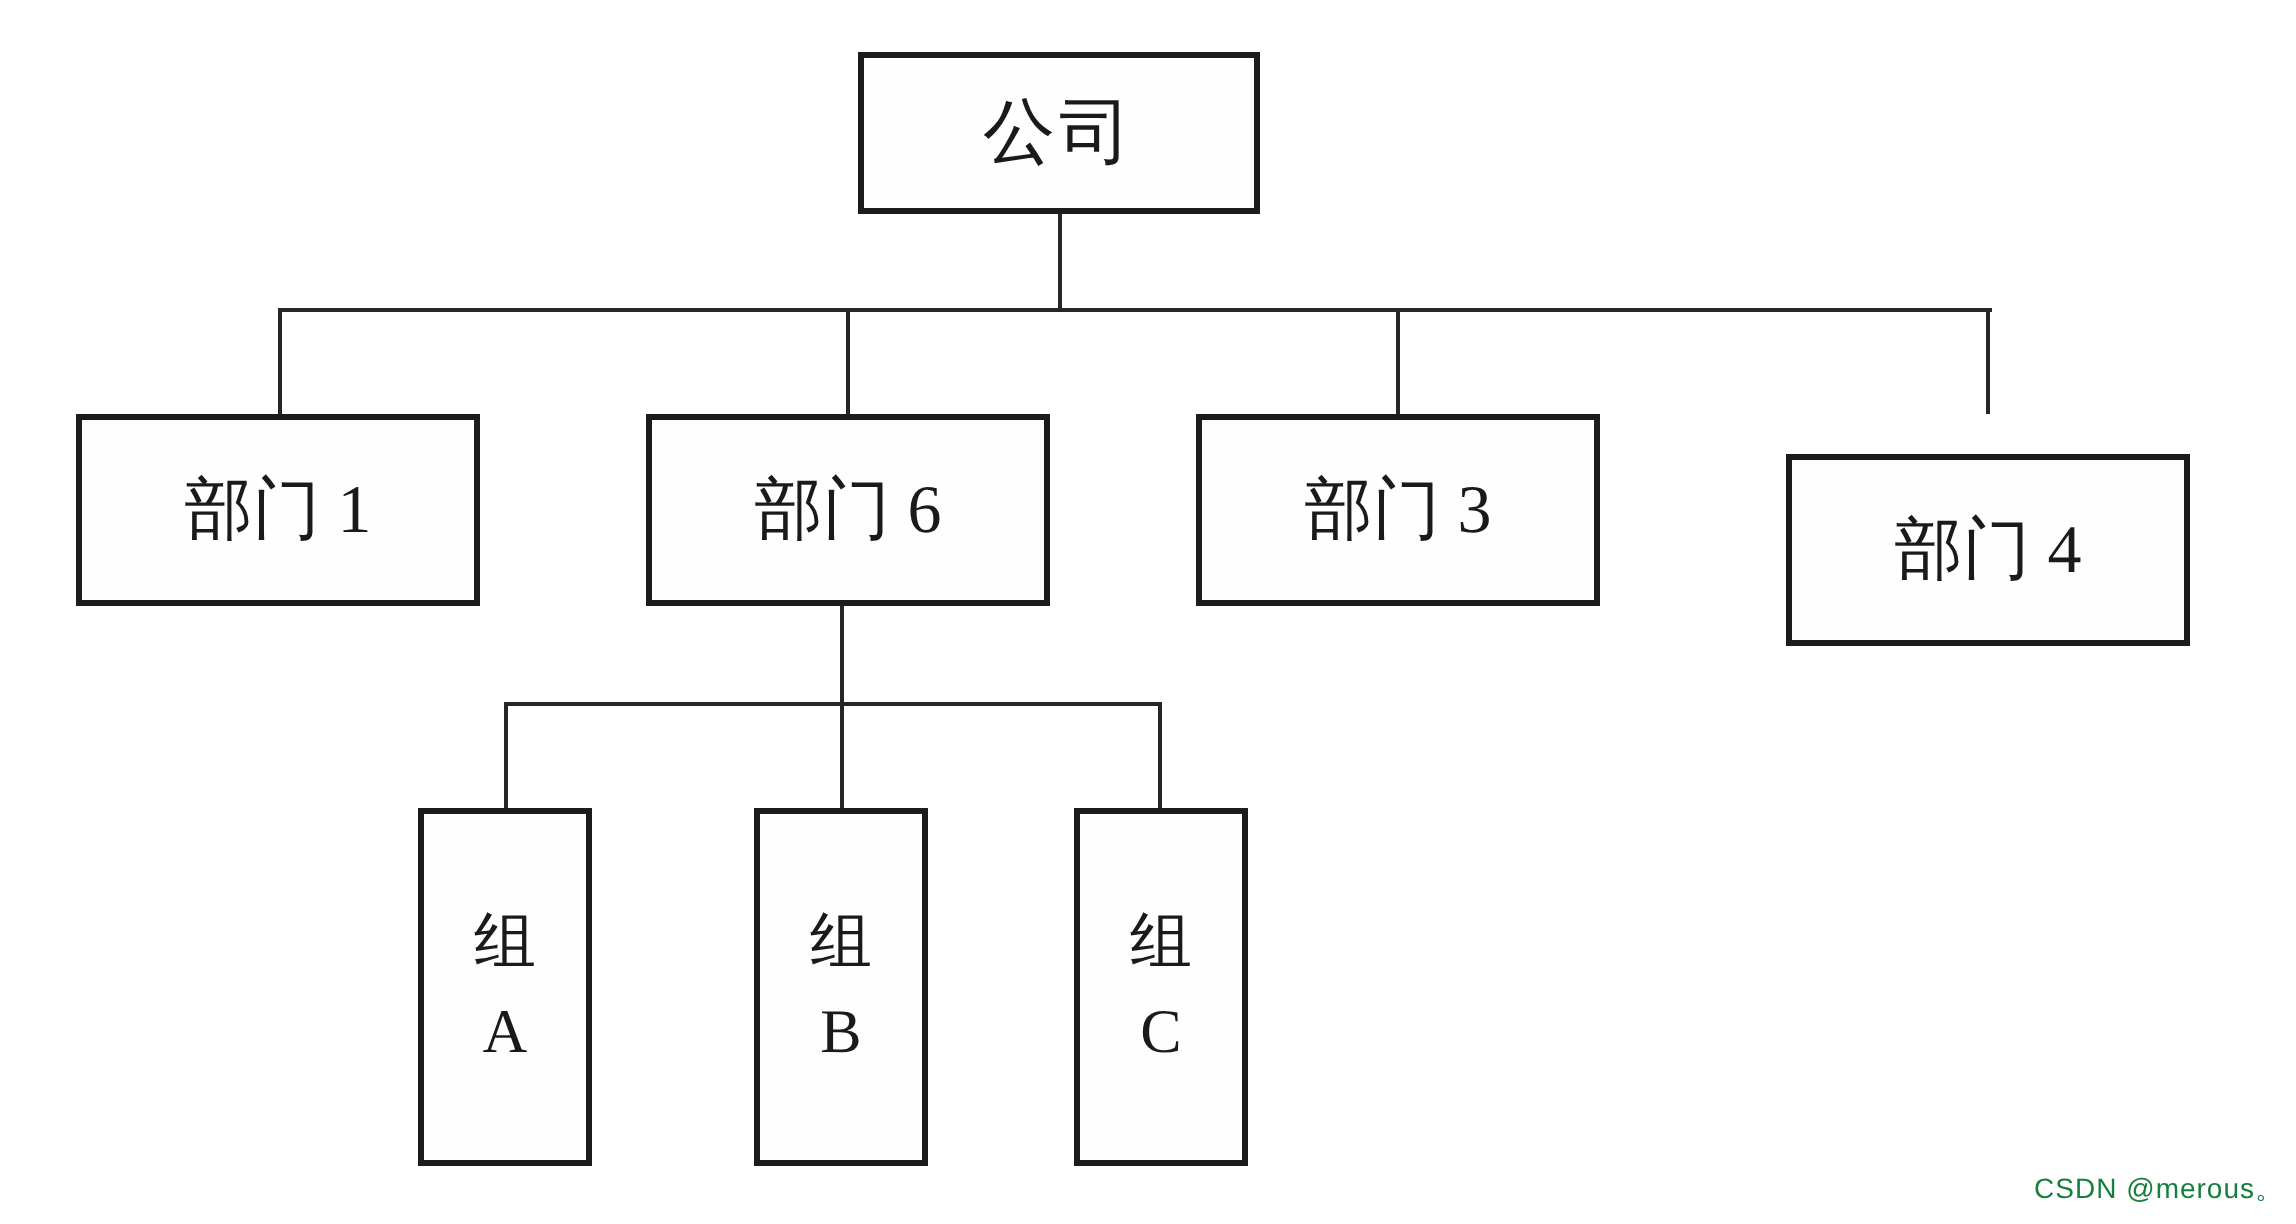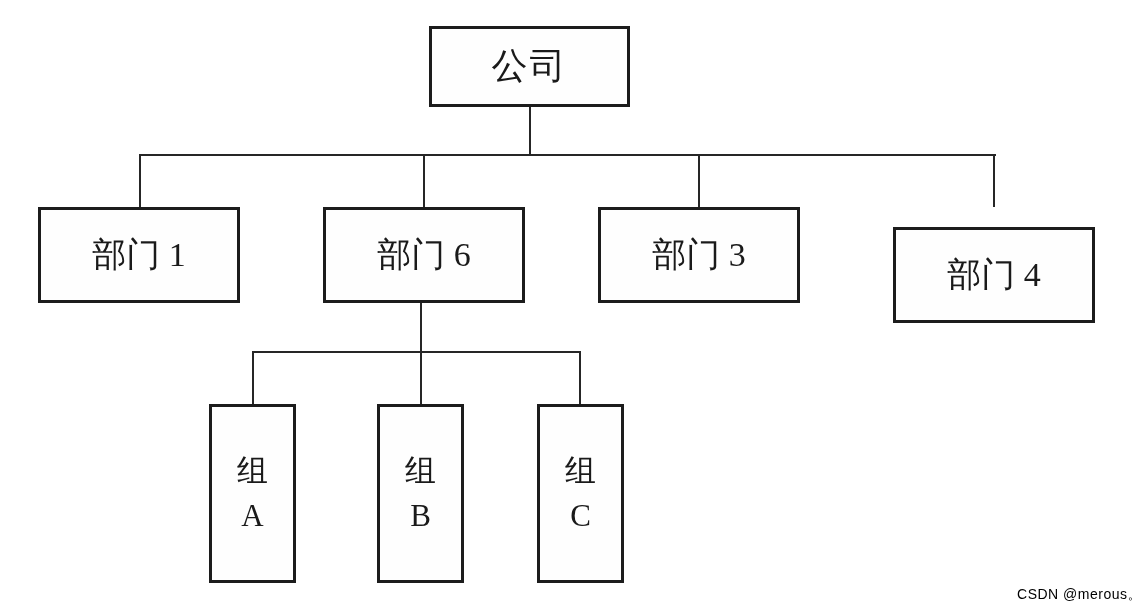--- a/index.html
+++ b/index.html
@@ -77,21 +77,21 @@
   
   .drop-gA     { left: 252px; top: 351px; height: 53px; }
   .drop-gB     { left: 420px; top: 351px; height: 53px; }
   .drop-gC     { left: 579px; top: 351px; height: 53px; }
   .watermark {
     position: absolute;
     right: 6px;
     bottom: 8px;
     font-family: "Liberation Sans", "DejaVu Sans", sans-serif;
     font-size: 14px;
-    color: #000000;
+    color: #15803d;
     letter-spacing: 0.5px;
   }
 </style>
 </head>
 <body>
 
 <div class="canvas">
 
   <div class="line v stem-root"></div>
   <div class="line h bus-l2"></div>

